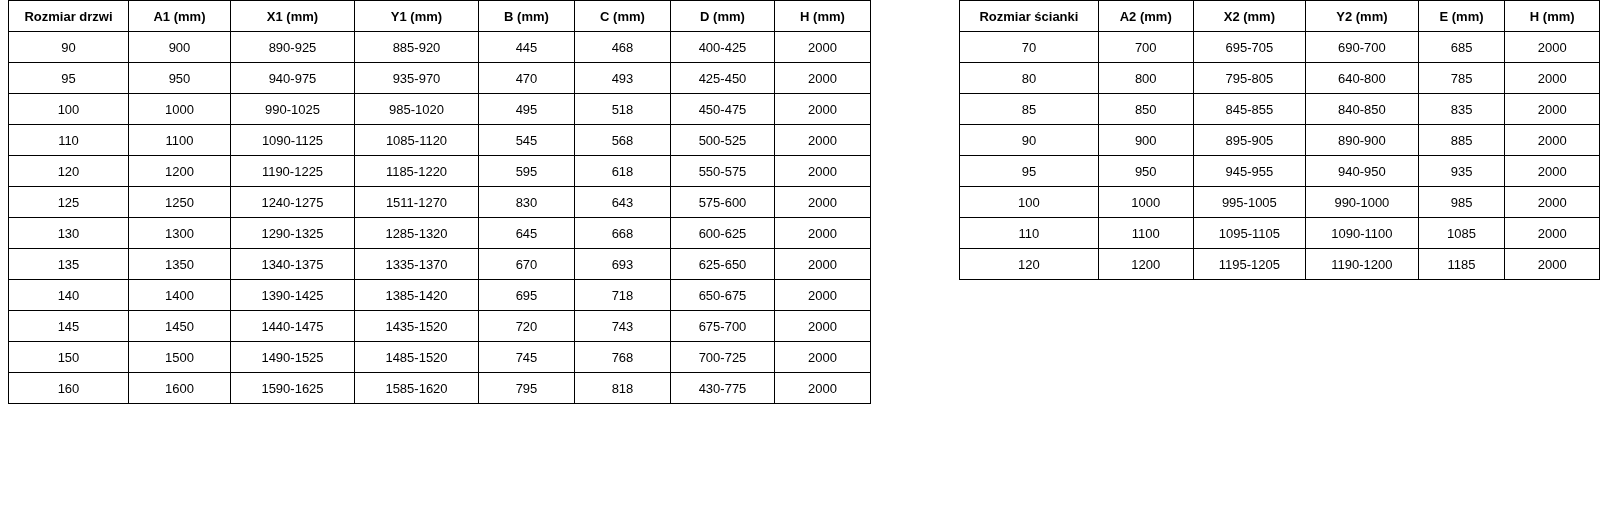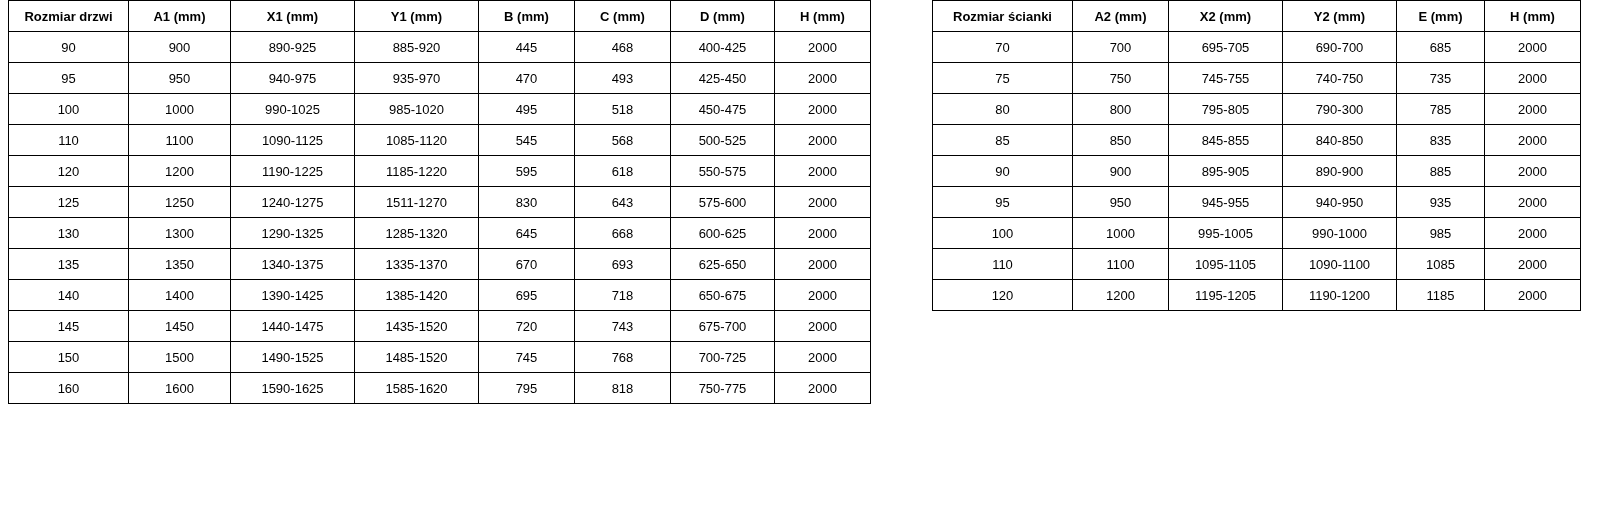--- a/index.html
+++ b/index.html
@@ -17,21 +17,21 @@
   .page {
     position: relative;
     width: 1600px;
     height: 514px;
   }
   .table-wrap {
     position: absolute;
     top: 0;
   }
   #doors-table-wrap { left: 8px; }
-  #walls-table-wrap { left: 932px; border-radius: 15px; }
+  #walls-table-wrap { left: 959px; border-radius: 15px; }
 
   table {
     border-collapse: collapse;
     table-layout: fixed;
   }
   table td, table th {
     border: 1px solid #000000;
     text-align: center;
     vertical-align: middle;
     font-size: 13px;
@@ -206,21 +206,21 @@
             <td>700-725</td>
             <td>2000</td>
           </tr>
           <tr>
             <td>160</td>
             <td>1600</td>
             <td>1590-1625</td>
             <td>1585-1620</td>
             <td>795</td>
             <td>818</td>
-            <td>750-775</td>
+            <td>430-775</td>
             <td>2000</td>
           </tr>
         </tbody>
     </table>
   </div>
 
   <div class="table-wrap" id="walls-table-wrap">
     <table id="walls-table">
       <colgroup>
         <col class="c0">
@@ -243,32 +243,24 @@
       <tbody>
           <tr>
             <td>70</td>
             <td>700</td>
             <td>695-705</td>
             <td>690-700</td>
             <td>685</td>
             <td>2000</td>
           </tr>
           <tr>
-            <td>75</td>
-            <td>750</td>
-            <td>745-755</td>
-            <td>740-750</td>
-            <td>735</td>
-            <td>2000</td>
-          </tr>
-          <tr>
             <td>80</td>
             <td>800</td>
             <td>795-805</td>
-            <td>790-300</td>
+            <td>640-800</td>
             <td>785</td>
             <td>2000</td>
           </tr>
           <tr>
             <td>85</td>
             <td>850</td>
             <td>845-855</td>
             <td>840-850</td>
             <td>835</td>
             <td>2000</td>

